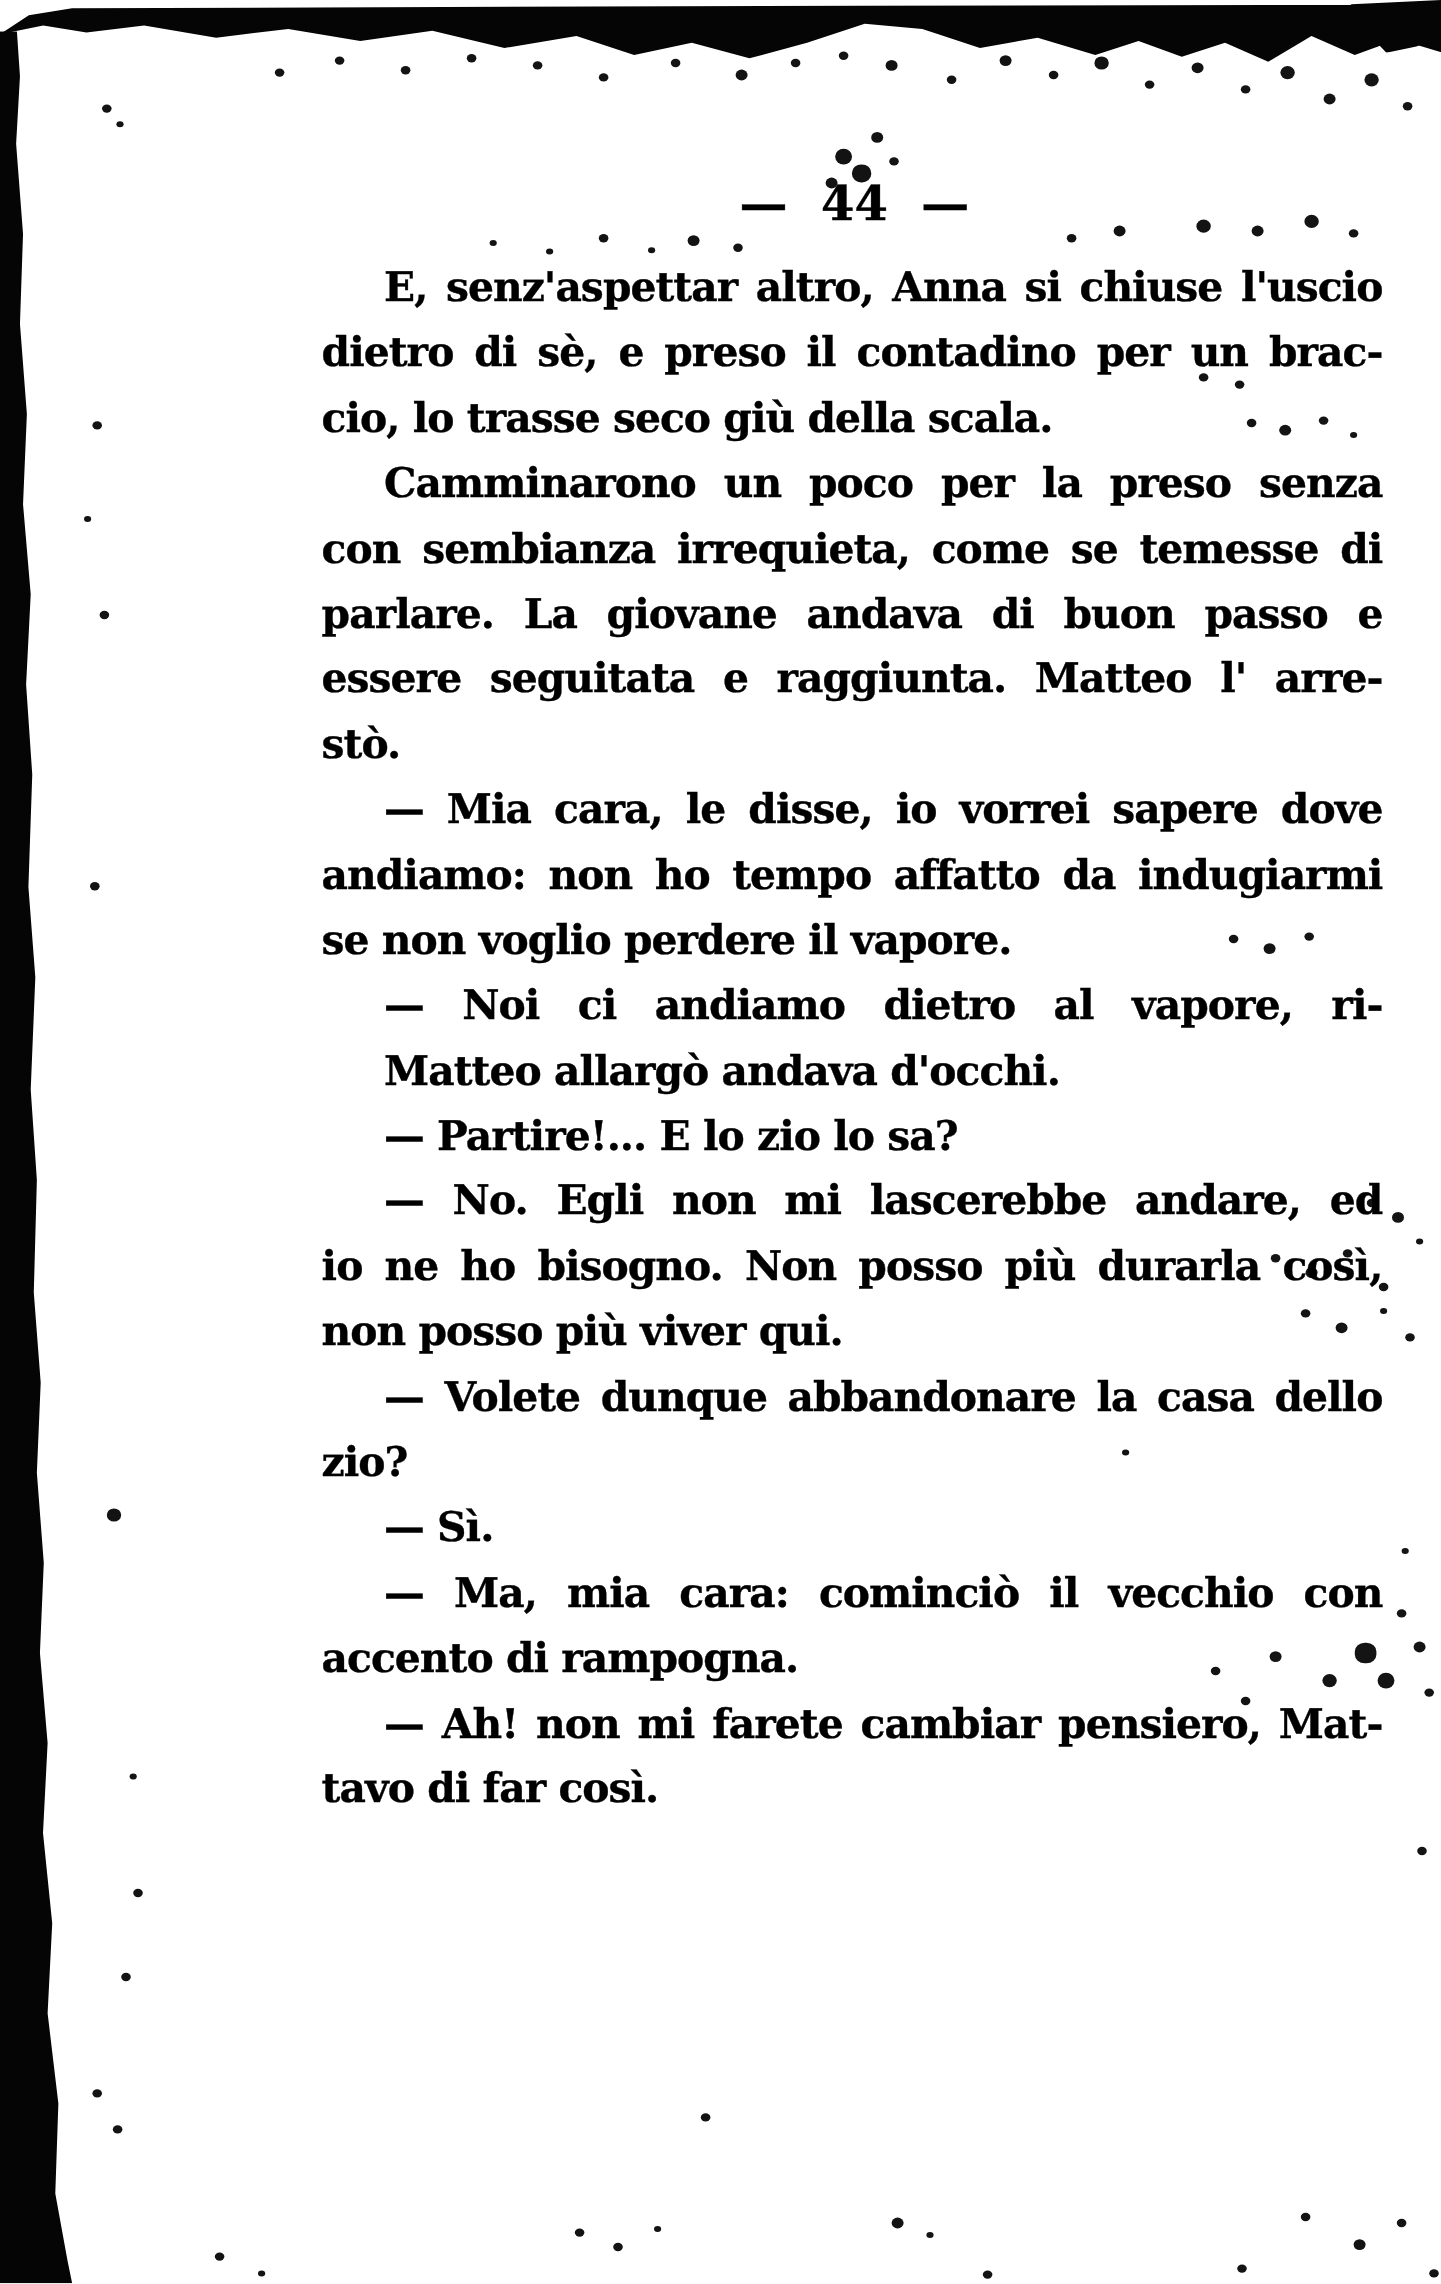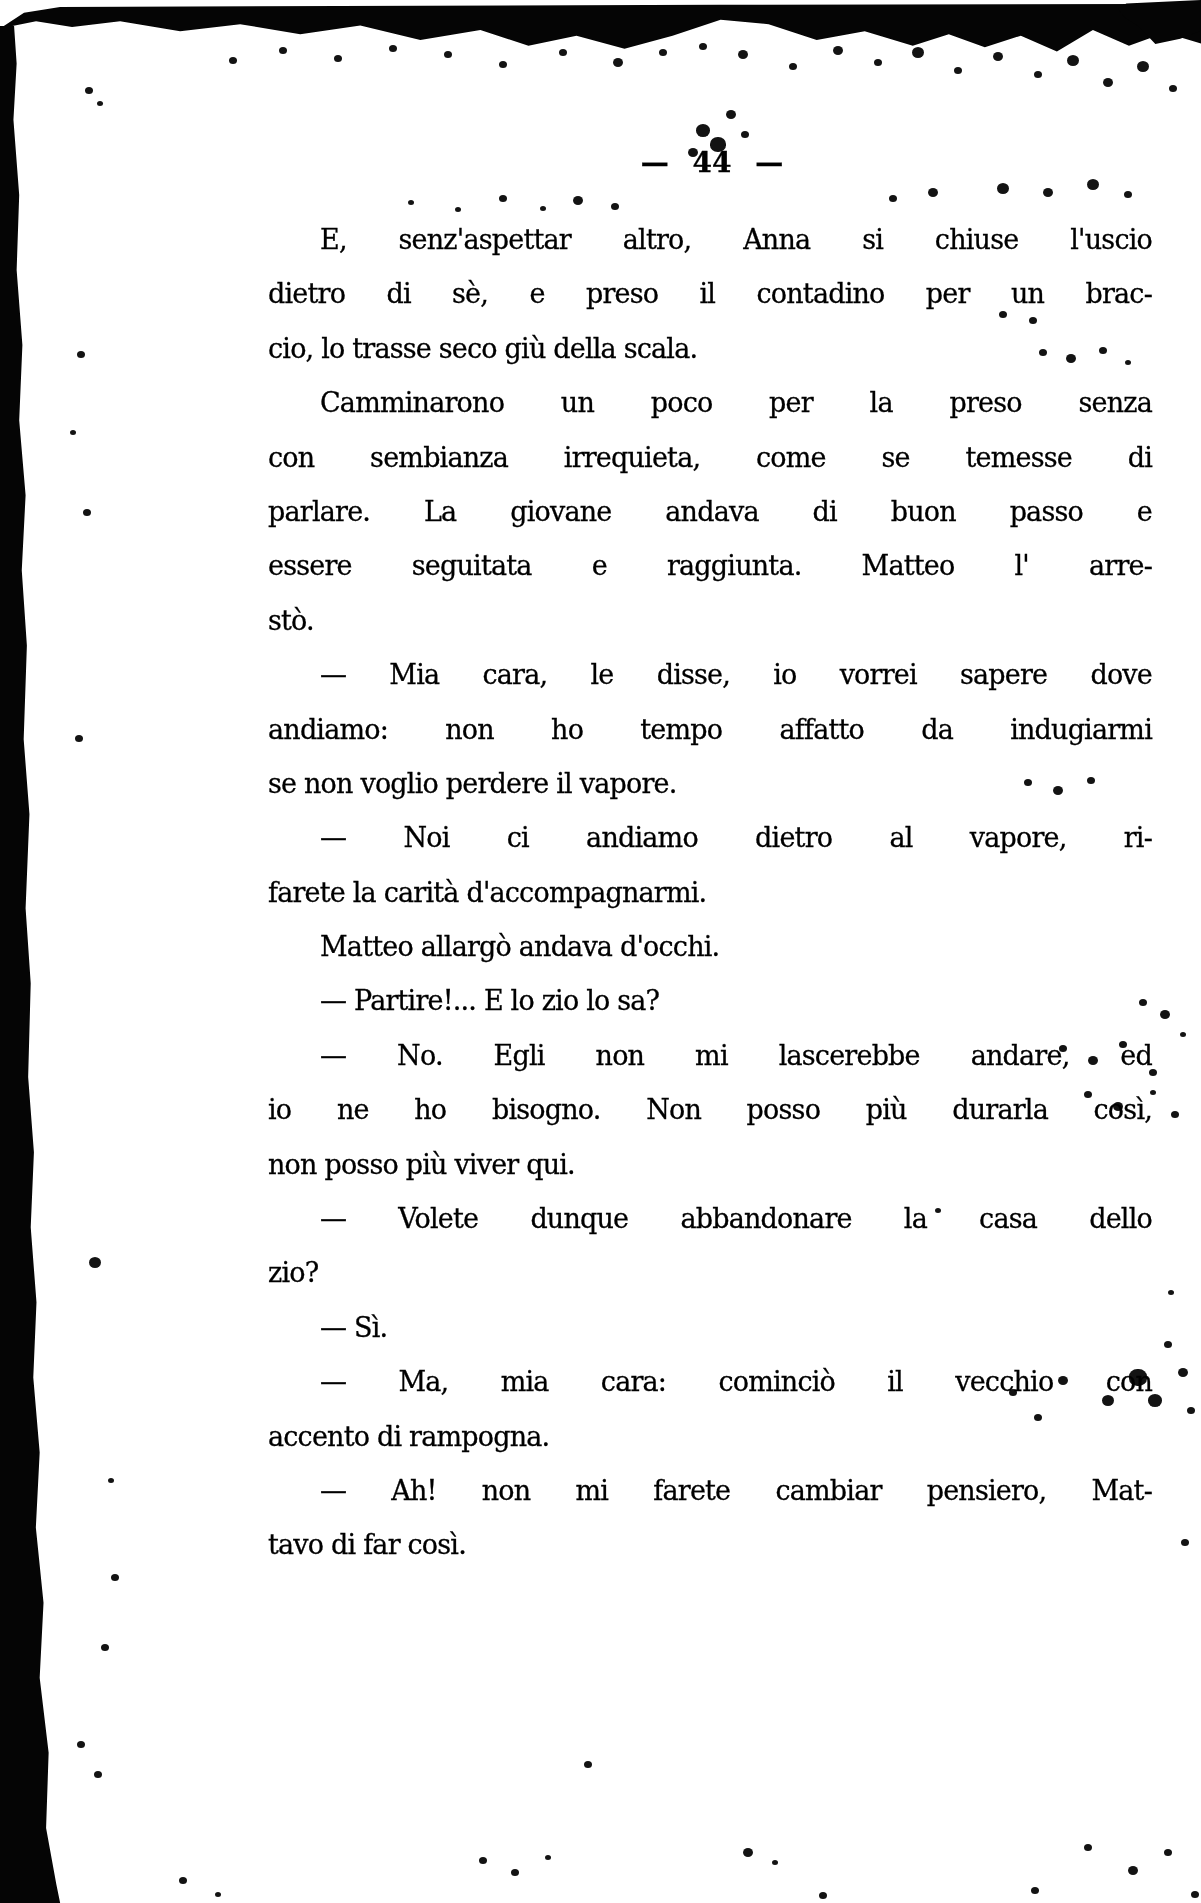--- a/index.html
+++ b/index.html
@@ -76,28 +76,28 @@
       995px 54px 0 2px #000, 1035px 72px 0 1px #000, 1070px 58px 0 3px #000,
       1105px 80px 0 2px #000, 1140px 64px 0 3px #000, 1170px 86px 0 1px #000,
       700px 44px 0 1px #000, 660px 50px 0 1px #000, 615px 60px 0 2px #000,
       560px 50px 0 1px #000, 500px 62px 0 1px #000, 445px 52px 0 1px #000,
       390px 46px 0 1px #000, 335px 56px 0 1px #000, 280px 48px 0 1px #000, 230px 58px 0 1px #000;
   }
 
   .folio {
     position: absolute; left: 512px; top: 146px; width: 400px;
     text-align: center;
-    font-size: 28px; font-weight: bold;
+    font-size: 40px; font-weight: bold;
     word-spacing: 14px;
     -webkit-text-stroke: 0.3px #000;
   }
 
   .text {
     position: absolute; left: 268px; top: 213px; width: 884px;
-    font-size: 27px; font-weight: normal;
+    font-size: 34px; font-weight: bold;
     letter-spacing: -0.8px;
     -webkit-text-stroke: 0.3px #000;
   }
   .line { height: 54.4px; line-height: 54.4px; white-space: normal; }
   .line.indent { padding-left: 52px; }
   .line.fill { text-align: justify; text-align-last: justify; }
 </style>
 </head>
 <body>
 
@@ -115,21 +115,20 @@
       <div class="line">cio, lo trasse seco giù della scala.</div>
       <div class="line indent fill">Camminarono un poco per la preso senza</div>
       <div class="line fill">con sembianza irrequieta, come se temesse di</div>
       <div class="line fill">parlare. La giovane andava di buon passo e</div>
       <div class="line fill">essere seguitata e raggiunta. Matteo l' arre-</div>
       <div class="line">stò.</div>
       <div class="line indent fill">— Mia cara, le disse, io vorrei sapere dove</div>
       <div class="line fill">andiamo: non ho tempo affatto da indugiarmi</div>
       <div class="line">se non voglio perdere il vapore.</div>
       <div class="line indent fill">— Noi ci andiamo dietro al vapore, ri-</div>
-      <div class="line">farete la carità d'accompagnarmi.</div>
       <div class="line indent">Matteo allargò andava d'occhi.</div>
       <div class="line indent">— Partire!... E lo zio lo sa?</div>
       <div class="line indent fill">— No. Egli non mi lascerebbe andare, ed</div>
       <div class="line fill">io ne ho bisogno. Non posso più durarla così,</div>
       <div class="line">non posso più viver qui.</div>
       <div class="line indent fill">— Volete dunque abbandonare la casa dello</div>
       <div class="line">zio?</div>
       <div class="line indent">— Sì.</div>
       <div class="line indent fill">— Ma, mia cara: cominciò il vecchio con</div>
       <div class="line">accento di rampogna.</div>

